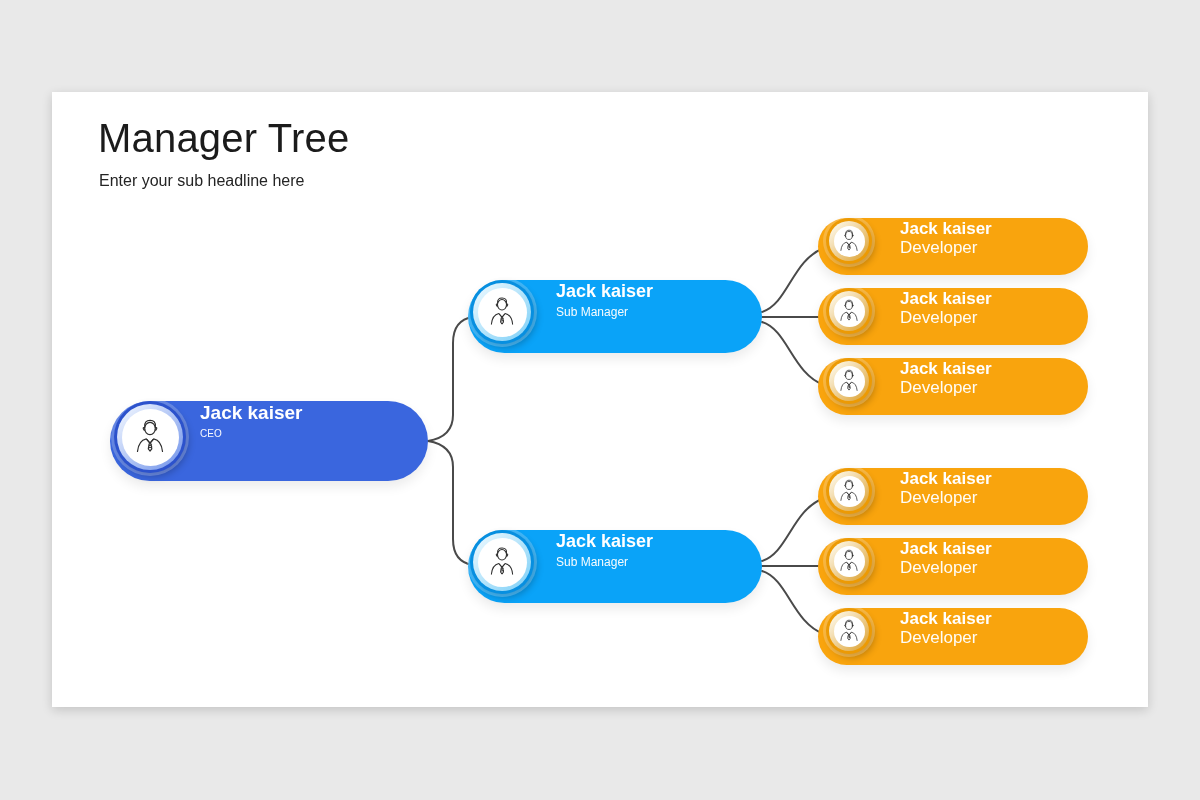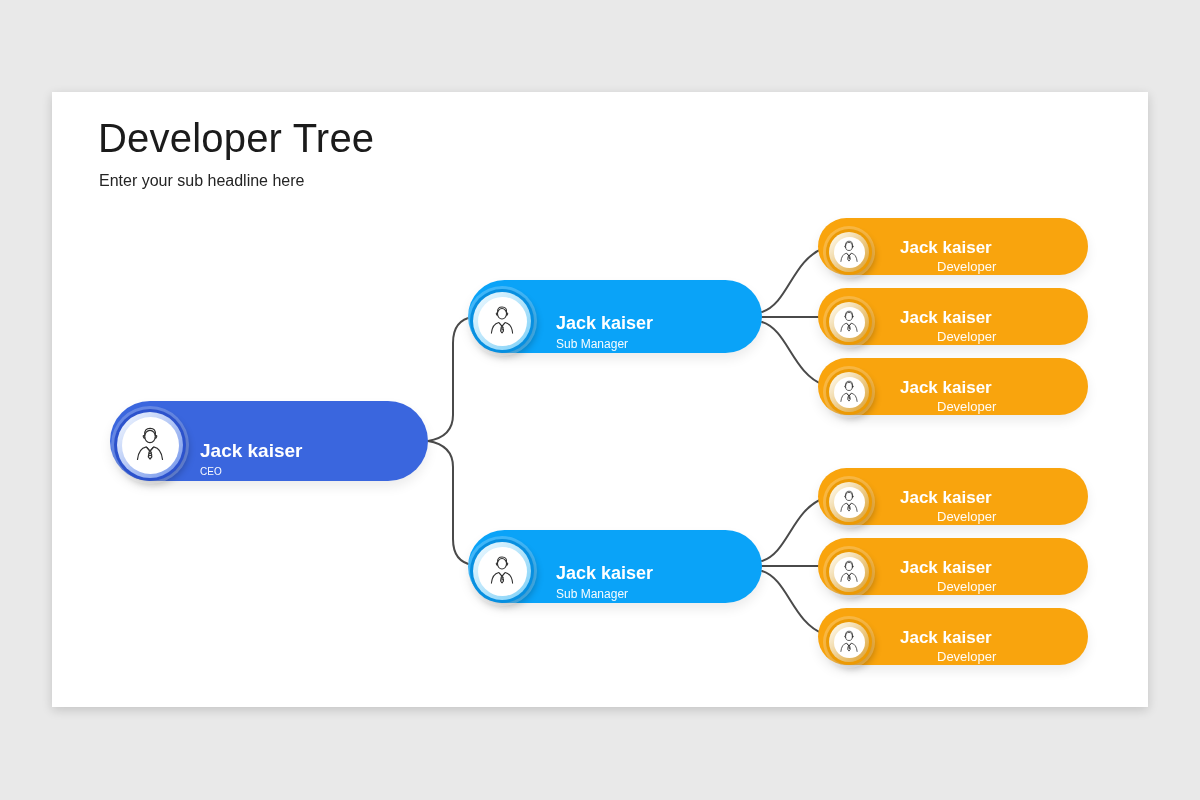--- a/index.html
+++ b/index.html
@@ -20,21 +20,21 @@
     font-size:40px;font-weight:400;color:#1b1b1b;letter-spacing:0.2px;
   }
   .subtitle{
     position:absolute;left:47px;top:80px;
     font-size:16px;font-weight:400;color:#242424;
   }
   svg.connectors{position:absolute;left:0;top:0;}
   .connectors path{fill:none;stroke:#4a4a4a;stroke-width:2;stroke-linecap:round;}
 
   .node{
-    position:absolute;border-radius:999px;display:flex;align-items:flex-end;
+    position:absolute;border-radius:999px;display:flex;align-items:flex-start;
     color:#ffffff;box-shadow:0 6px 12px rgba(0,0,0,0.08);
   }
   .t-root{background:#3a66de; --ringOuter:#2c52cc; --tintA:#e3ecfd; --tintB:#7b9bec;}
   .t-manager{background:#0aa3f8; --ringOuter:#078fe0; --tintA:#e0f4fe; --tintB:#86d3f8;}
   .t-dev{background:#f9a40d; --ringOuter:#ec9a04; --tintA:#fbf2dc; --tintB:#dfa83f;}
 
   .avatar{
     border-radius:50%;flex:0 0 auto;
     background:var(--ringOuter);
     display:flex;align-items:center;justify-content:center;
@@ -75,28 +75,28 @@
   .m-node .role{font-size:12px;line-height:18px;}
 
   
   .d-node{width:270px;height:57px;left:766px;}
   #node-d1{top:126px;} #node-d2{top:196px;} #node-d3{top:266px;}
   #node-d4{top:376px;} #node-d5{top:446px;} #node-d6{top:516px;}
   .d-node .avatar{width:46px;height:46px;margin-left:8px;}
   .d-node .person{width:26px;height:26px;}
   .d-node .labels{margin-left:28px;}
   .d-node .name{font-size:17px;line-height:21px;}
-  .d-node .role{font-size:13px;line-height:17px;margin-left:37px;}
+  .d-node .role{font-size:17px;line-height:17px;}
 </style>
 </head>
 <body>
 
 <div class="slide">
 
-  <div class="title">Developer Tree</div>
+  <div class="title">Manager Tree</div>
   <div class="subtitle">Enter your sub headline here</div>
 
   <svg class="connectors" width="1096" height="615" viewBox="0 0 1096 615" aria-hidden="true">
     <path d="M 376 349 C 394 346 401 337 401 323 L 401 251 C 401 237 407 227 421 225"></path>
     <path d="M 376 349 C 394 352 401 361 401 375 L 401 447 C 401 461 407 471 421 473"></path>
     <path d="M 710 220 C 736 212 740 168 772 156"></path>
     <path d="M 710 225 L 772 225"></path>
     <path d="M 710 230 C 736 238 740 281 772 293"></path>
     <path d="M 710 469 C 736 461 740 418 772 406"></path>
     <path d="M 710 474 L 772 474"></path>

